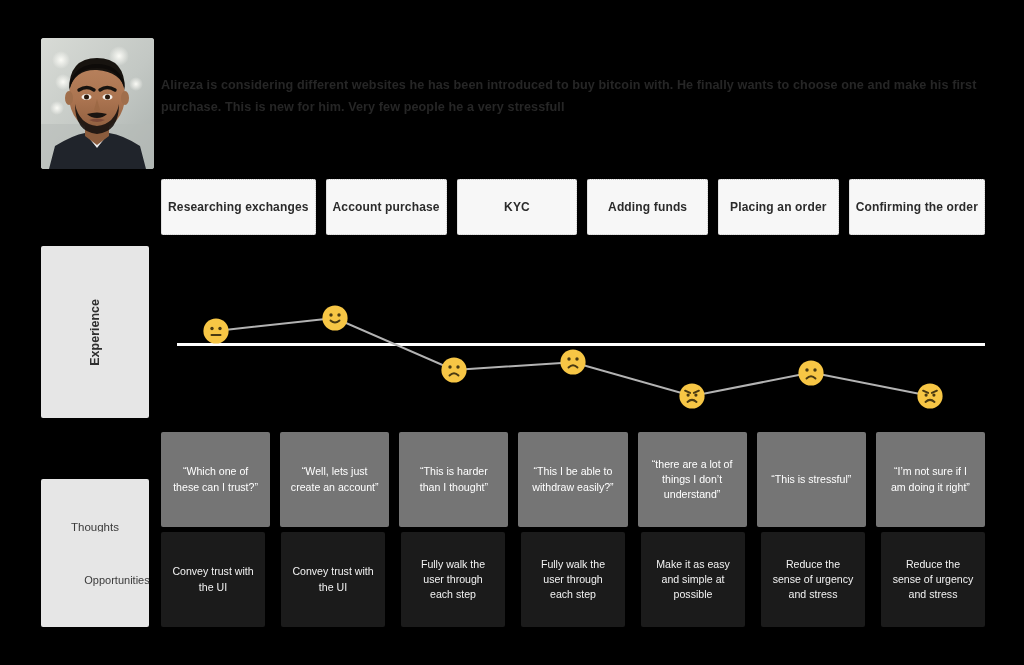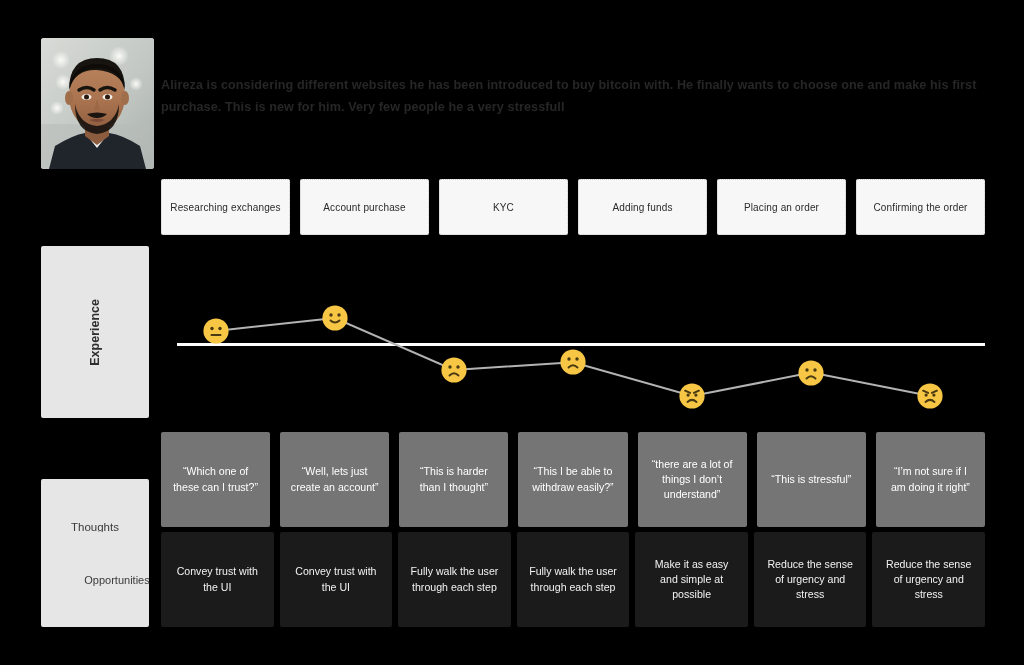--- a/index.html
+++ b/index.html
@@ -59,22 +59,22 @@
     background: #f7f7f7;
     border: 1px dotted #c9c9c9;
     border-radius: 2px;
     display: flex;
     align-items: center;
     justify-content: center;
     text-align: center;
     padding: 4px 6px;
   }
   .stage-card span {
-    font-size: 10px;
-    font-weight: normal;
+    font-size: 12px;
+    font-weight: bold;
     color: #2b2b2b;
     letter-spacing: 0.15px;
     white-space: pre;
   }
 
   
   .row-label {
     position: absolute;
     left: 41px;
     width: 108px;
@@ -162,21 +162,21 @@
   }
 
   
   .opportunities {
     position: absolute;
     left: 161px;
     top: 532px;
     width: 824px;
     height: 95px;
     display: flex;
-    gap: 6px;
+    gap: 16px;
   }
   .opportunity-card {
     flex: 1 1 0;
     background: #1b1b1b;
     border-radius: 2px;
     display: flex;
     align-items: center;
     justify-content: center;
     text-align: center;
     padding: 6px 10px;

